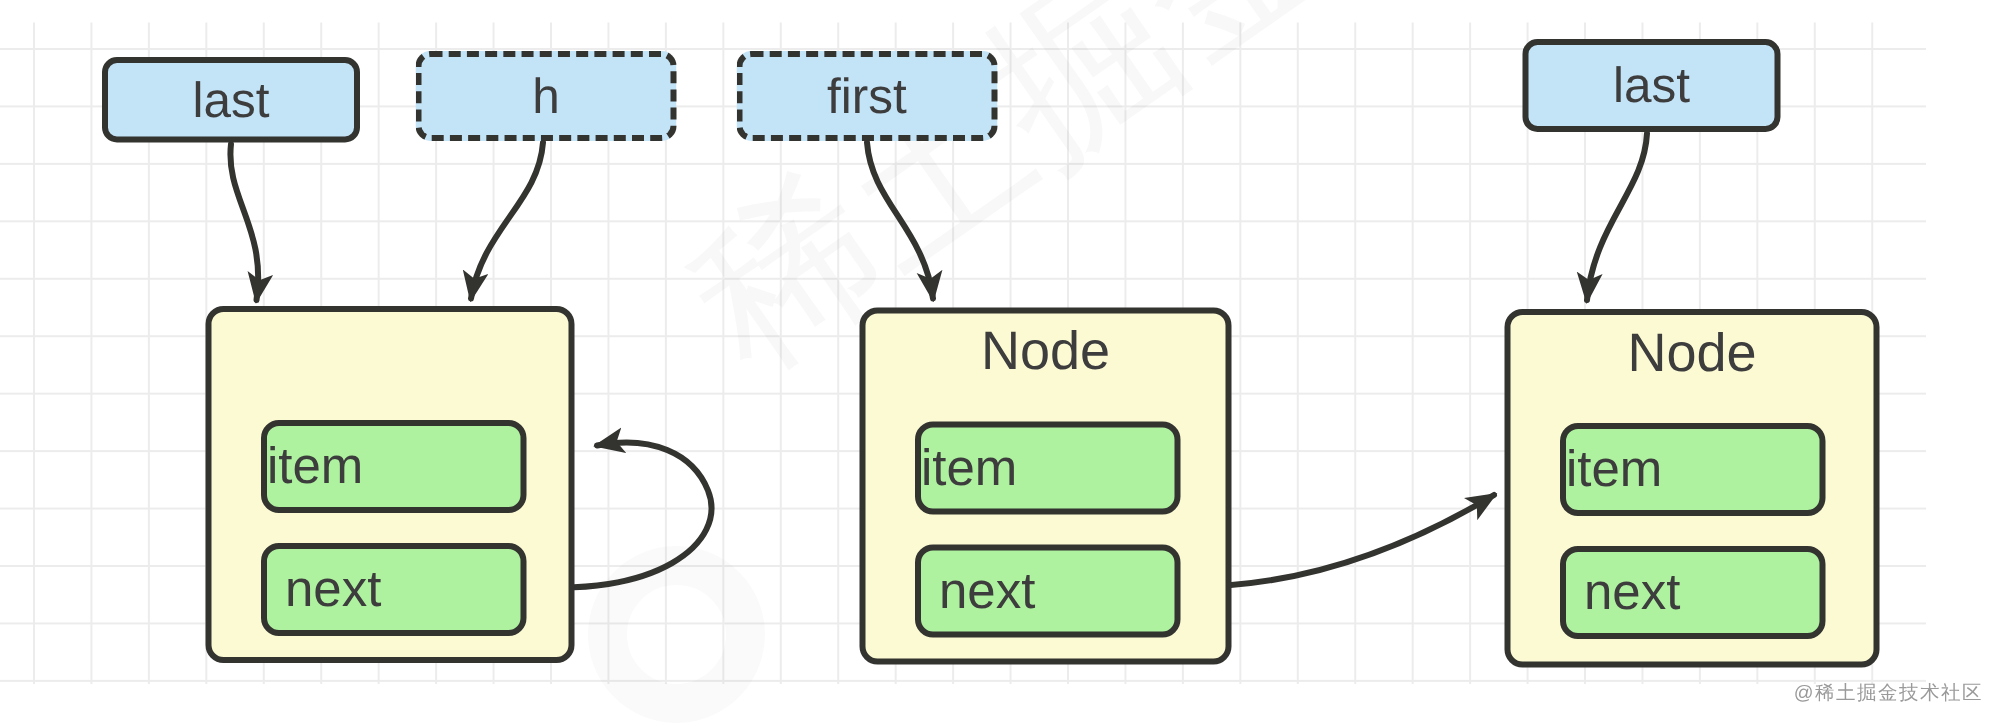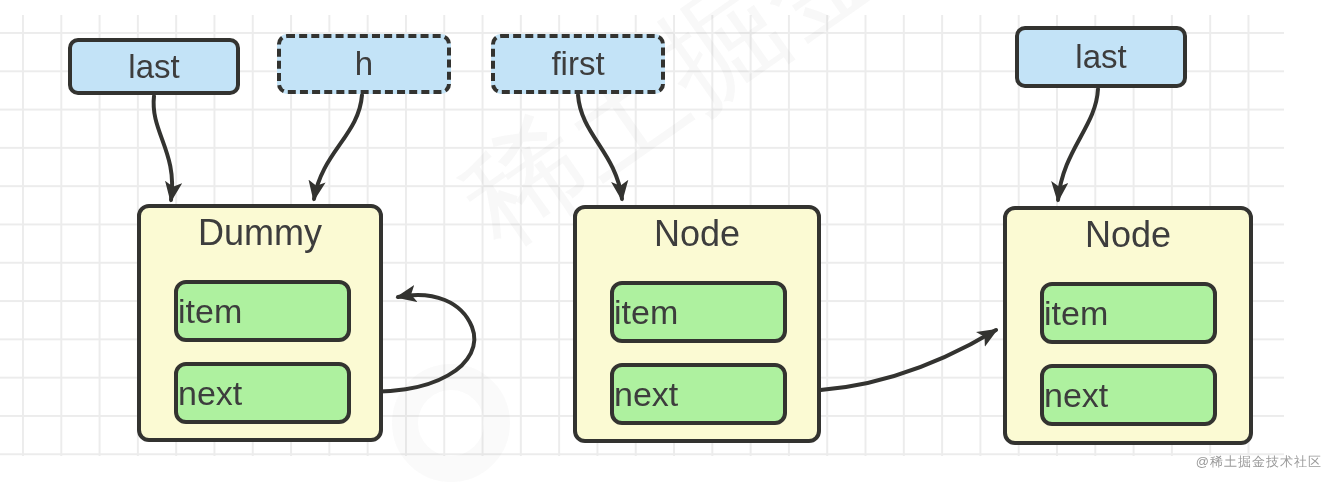--- a/index.html
+++ b/index.html
@@ -112,21 +112,21 @@
     background: var(--field-fill);
     border: 4px solid var(--stroke);
     border-radius: 12px;
     display: flex;
     align-items: center;
     justify-content: flex-start;
     font-size: 34px;
     color: var(--text);
   }
   .field.f-item { top: 72px; }
-  .field.f-next { top: 154px; }
+  .field.f-next { top: 154px; padding-left: 12px; }
 
   
   .corner-watermark {
     position: absolute;
     right: 14px; bottom: 11px;
     font-size: 13px;
     letter-spacing: 1px;
     color: var(--watermark);
   }
 </style>
@@ -161,21 +161,20 @@
     <span>h</span>
   </div>
   <div class="pointer solid" id="p-last">
     <span>last</span>
   </div>
   <div class="pointer dashed" id="p-first">
     <span>first</span>
   </div>
 
   <div class="node" id="n-dummy">
-    <div class="node-title">Dummy</div>
     <div class="field f-item">
       <span>item</span>
     </div>
     <div class="field f-next">
       <span>next</span>
     </div>
   </div>
 
   <div class="node" id="n-middle">
     <div class="node-title">Node</div>

